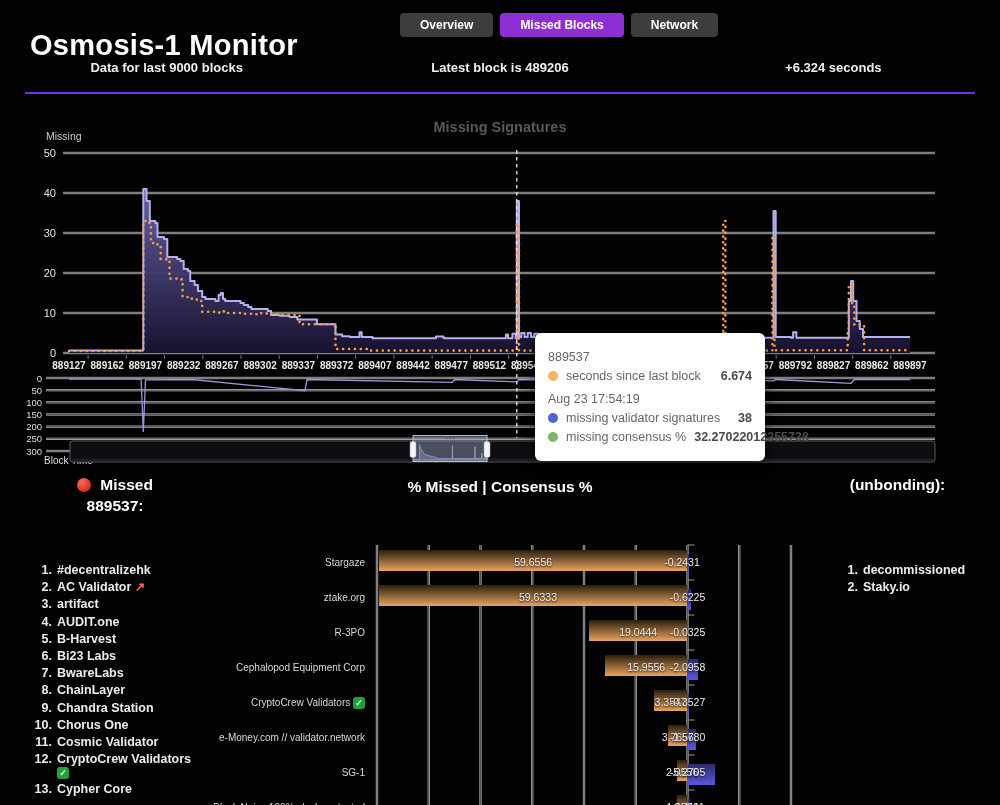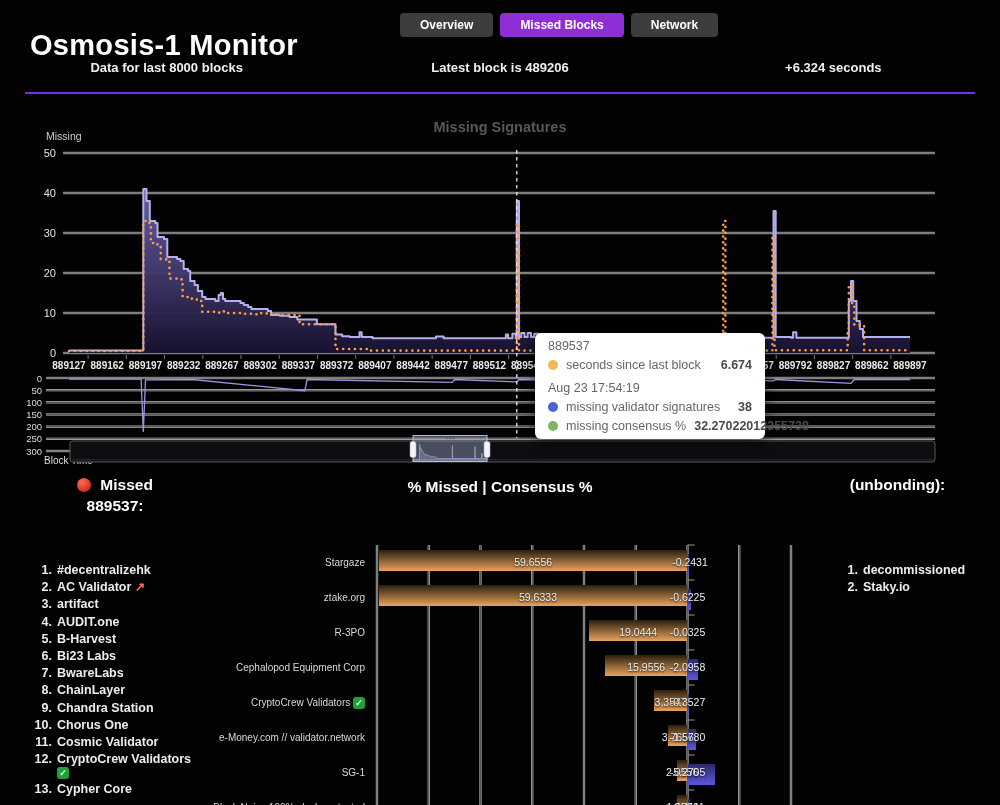--- a/index.html
+++ b/index.html
@@ -14,21 +14,21 @@
   .stats>div{flex:1;text-align:center;font-size:13px;font-weight:600;color:#f0f0f0;}
   .stats b{font-weight:800;}
   .divider{position:absolute;top:92px;left:25px;right:25px;height:2px;background:#7d2ae8;}
   .chart-title{position:absolute;top:111px;left:0;width:100%;text-align:center;
        font-size:14.5px;font-weight:700;color:#585858;margin-top:8px;}
   #chart-svg{position:absolute;left:0;top:0;width:1000px;height:805px;z-index:1;}
   svg text{font-family:"Liberation Sans",sans-serif;}
 
   .tooltip{position:absolute;left:535px;top:333px;width:230px;box-sizing:border-box;
        background:#fff;border-radius:6px;box-shadow:0 3px 14px rgba(0,0,0,.6);
-       padding:6px 13px;z-index:40;}
+       padding:17px 13px;z-index:40;}
   .tt-block{color:#666;font-size:12.5px;}
   .tt-time{color:#666;font-size:12.5px;margin:9px 0 2px;}
   .tt-row{display:flex;align-items:center;font-size:12.5px;color:#666;margin:5px 0 0;}
   .tt-dot{width:10px;height:10px;border-radius:50%;margin-right:8px;flex:none;}
   .tt-name{flex:1;white-space:nowrap;}
   .tt-val{font-weight:700;color:#4a4a4a;margin-left:8px;white-space:nowrap;}
 
   .hdr{position:absolute;font-size:15.5px;font-weight:700;text-align:center;line-height:21px;z-index:5;}
   #hdr-missed{left:25px;top:474px;width:180px;}
   #hdr-pct{left:300px;top:476px;width:400px;}
@@ -63,21 +63,21 @@
 
 <h1 class="title">Osmosis-1 Monitor</h1>
 
 <nav class="tabs">
   <button class="tab">Overview</button>
   <button class="tab active">Missed Blocks</button>
   <button class="tab">Network</button>
 </nav>
 
 <div class="stats">
-  <div>Data for last 8000 blocks</div>
+  <div>Data for last 9000 blocks</div>
   <div>
     <span>Latest block is</span>
     <b>489206</b>
   </div>
   <div>
     <b>+6.324</b>
     <span>seconds</span>
   </div>
 </div>
 
@@ -348,21 +348,21 @@
       <span class="nm">Cypher Core</span>
     </li>
   </ol>
 <div id="bars">
     <div class="brow">
       <div class="blabel">Stargaze</div>
       <div class="bplot">
         <div class="bar bar-o" style="left: 7.78227px; width: 308.718px;"></div>
         <div class="bar bar-b" style="left: 316.5px; width: 1.25804px;"></div>
         <span class="bval" style="left: 162.141px;">59.6556</span>
-        <span class="bval" style="left: 319px;">-0.2431</span>
+        <span class="bval" style="left: 311px;">-0.2431</span>
       </div>
     </div>
     <div class="brow">
       <div class="blabel">ztake.org</div>
       <div class="bplot">
         <div class="bar bar-o" style="left: 7.89767px; width: 308.602px;"></div>
         <div class="bar bar-b" style="left: 316.5px; width: 3.22144px;"></div>
         <span class="bval" style="left: 167px;">59.6333</span>
         <span class="bval" style="left: 316.5px;">-0.6225</span>
       </div>

